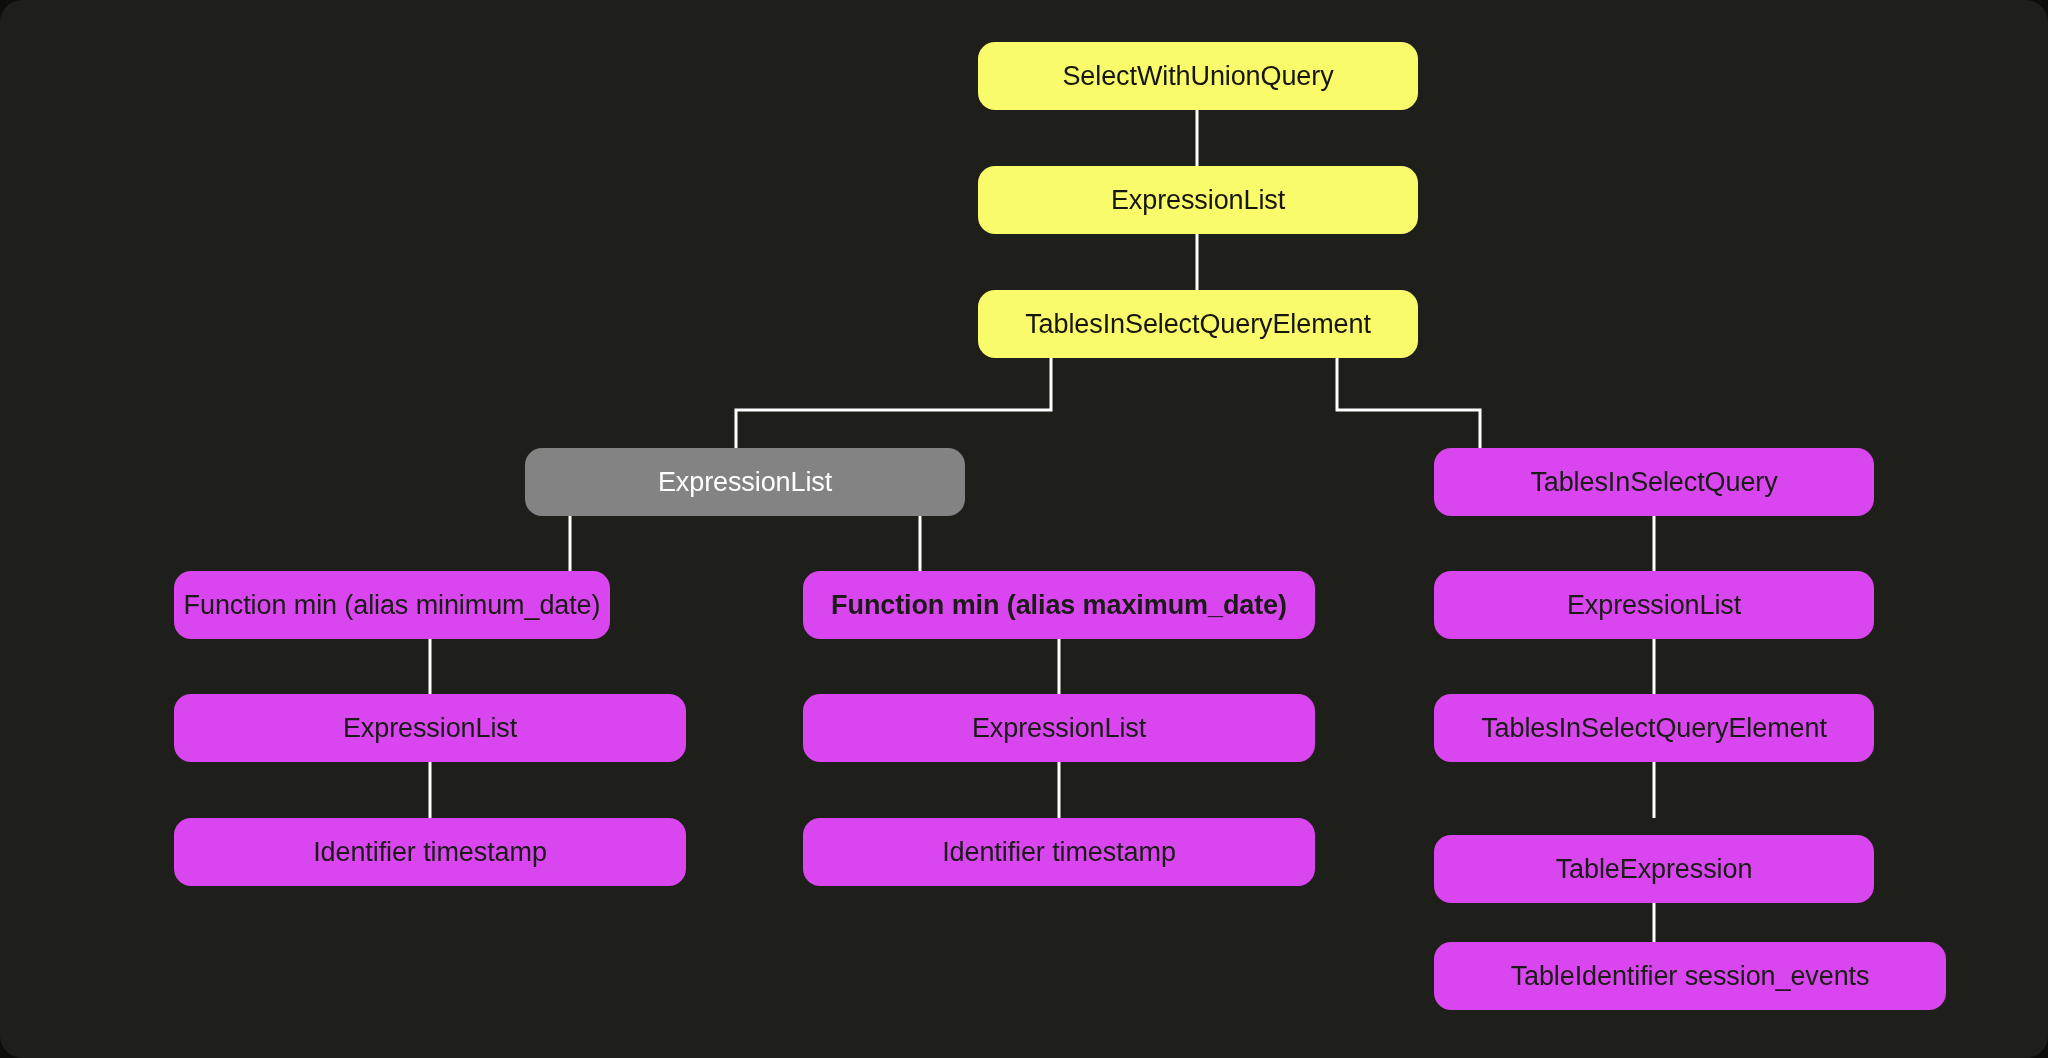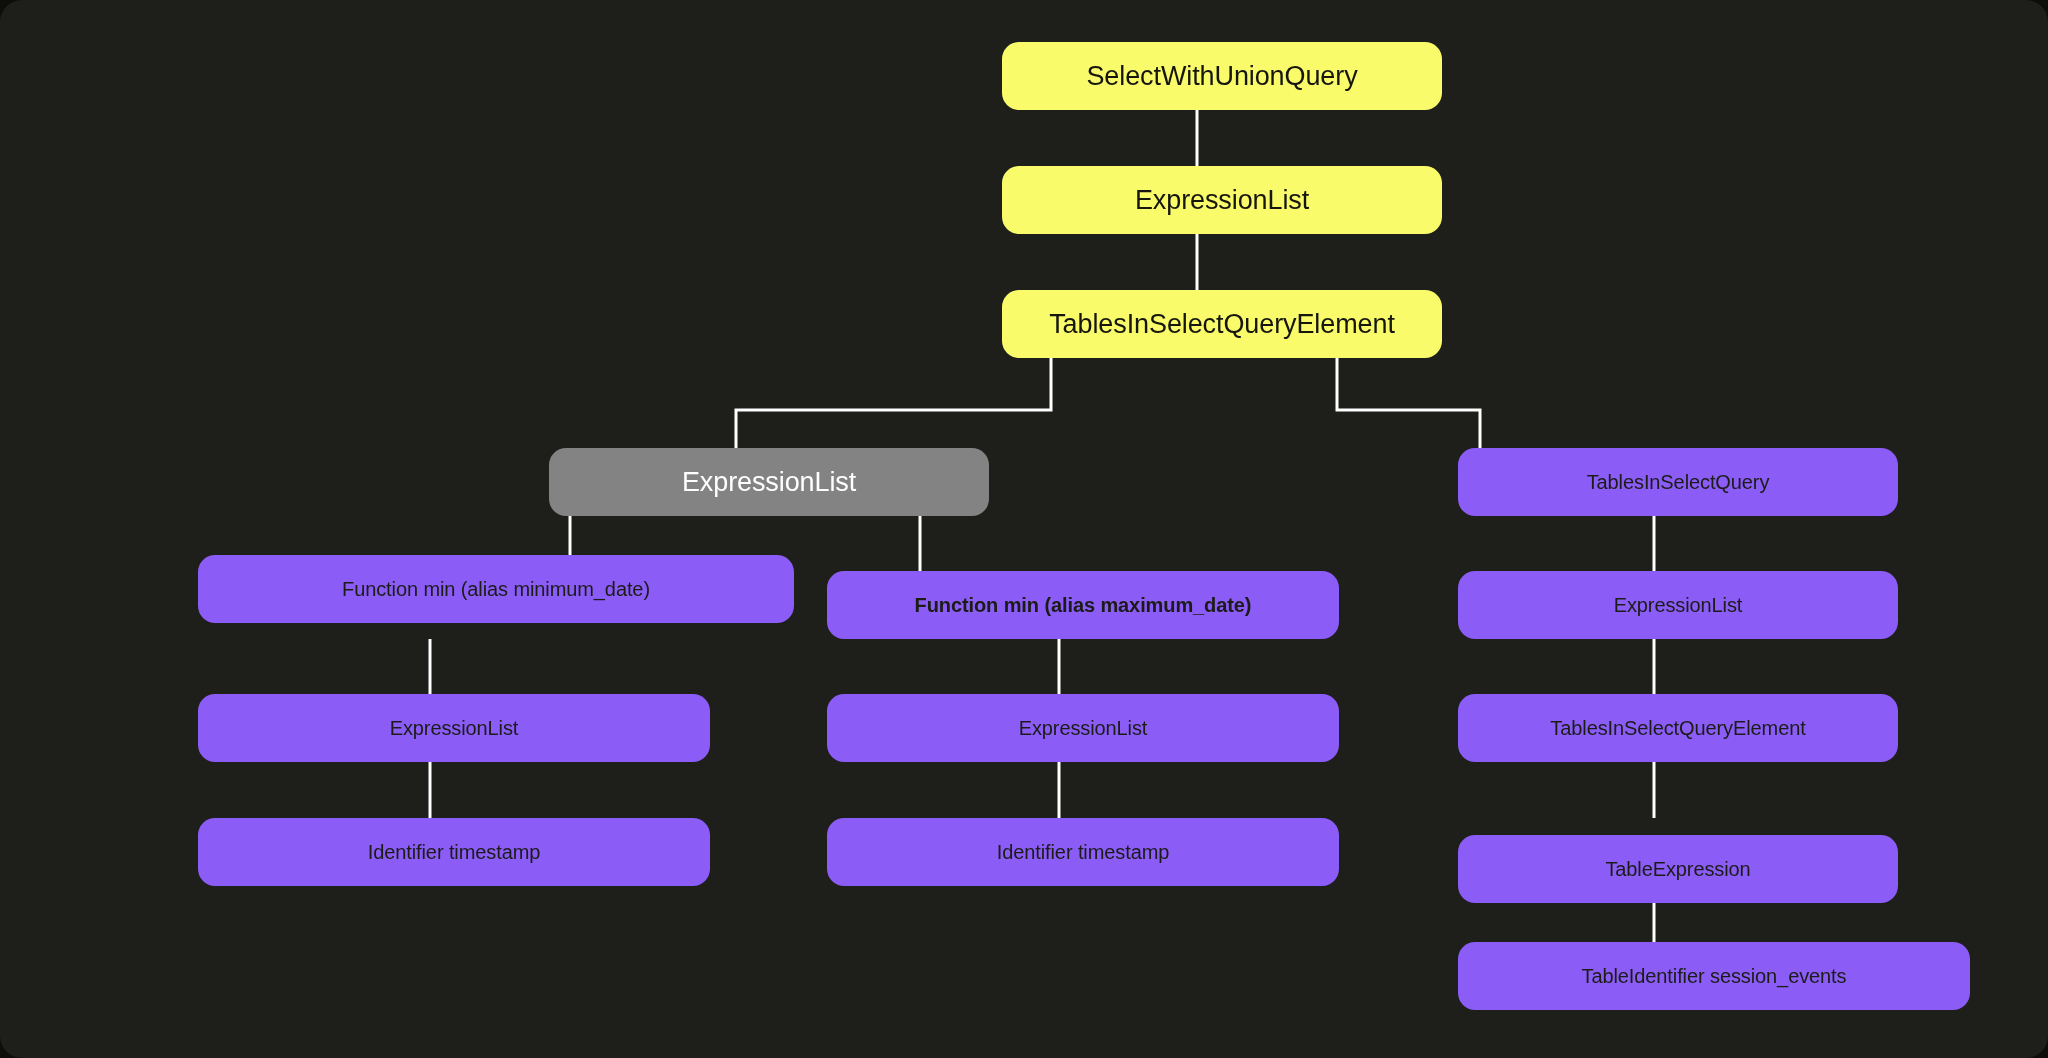--- a/index.html
+++ b/index.html
@@ -36,26 +36,25 @@
     display: flex;
     align-items: center;
     justify-content: center;
     border-radius: 17px;
     text-align: center;
     white-space: nowrap;
     letter-spacing: -0.1px;
     line-height: 1;
     padding: 0 16px;
     user-select: none;
-    margin-left: 24px;
   }
 
   .node.root     { background: #f9fb6b; color: #16160f; font-size: 27px; }
   .node.selected { background: #838383; color: #ffffff; font-size: 27px; }
-  .node.normal   { background: #8b5cf6; color: #1b1c18; font-size: 20px; }
+  .node.normal   { background: #d946ef; color: #1b1c18; font-size: 27px; }
 </style>
 </head>
 <body>
 
 <div id="canvas">
   <svg id="edge-layer" viewBox="0 0 2048 1058" xmlns="http://www.w3.org/2000/svg">
       <path d="M 1197 110 L 1197 166" fill="none" stroke="#ffffff" stroke-width="3" stroke-linecap="butt" stroke-linejoin="miter"></path>
       <path d="M 1197 234 L 1197 290" fill="none" stroke="#ffffff" stroke-width="3" stroke-linecap="butt" stroke-linejoin="miter"></path>
       <path d="M 1051 358 L 1051 410 L 736 410 L 736 448" fill="none" stroke="#ffffff" stroke-width="3" stroke-linecap="butt" stroke-linejoin="miter"></path>
       <path d="M 1337 358 L 1337 410 L 1480 410 L 1480 448" fill="none" stroke="#ffffff" stroke-width="3" stroke-linecap="butt" stroke-linejoin="miter"></path>
@@ -79,21 +78,21 @@
       </div>
       <div class="node root" style="left: 978px; top: 290px; width: 440px; height: 68px;">
         <span>TablesInSelectQueryElement</span>
       </div>
       <div class="node selected" style="left: 525px; top: 448px; width: 440px; height: 68px;">
         <span>ExpressionList</span>
       </div>
       <div class="node normal" style="left: 1434px; top: 448px; width: 440px; height: 68px;">
         <span>TablesInSelectQuery</span>
       </div>
-      <div class="node normal" style="left: 174px; top: 555px; width: 596px; height: 68px;">
+      <div class="node normal" style="left: 174px; top: 571px; width: 436px; height: 68px;">
         <span>Function min (alias minimum_date)</span>
       </div>
       <div class="node normal" style="left: 803px; top: 571px; width: 512px; height: 68px; font-weight: bold;">
         <span>Function min (alias maximum_date)</span>
       </div>
       <div class="node normal" style="left: 1434px; top: 571px; width: 440px; height: 68px;">
         <span>ExpressionList</span>
       </div>
       <div class="node normal" style="left: 174px; top: 694px; width: 512px; height: 68px;">
         <span>ExpressionList</span>

